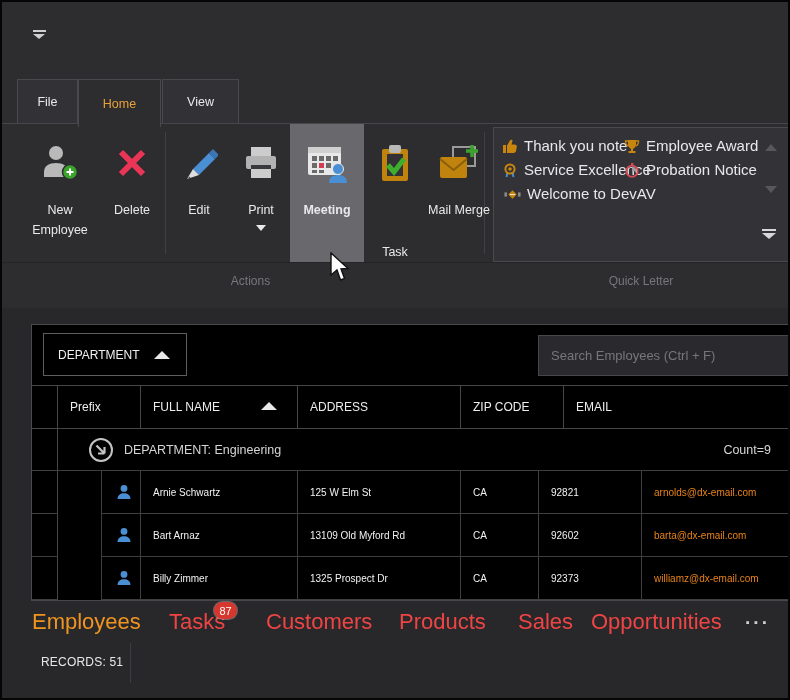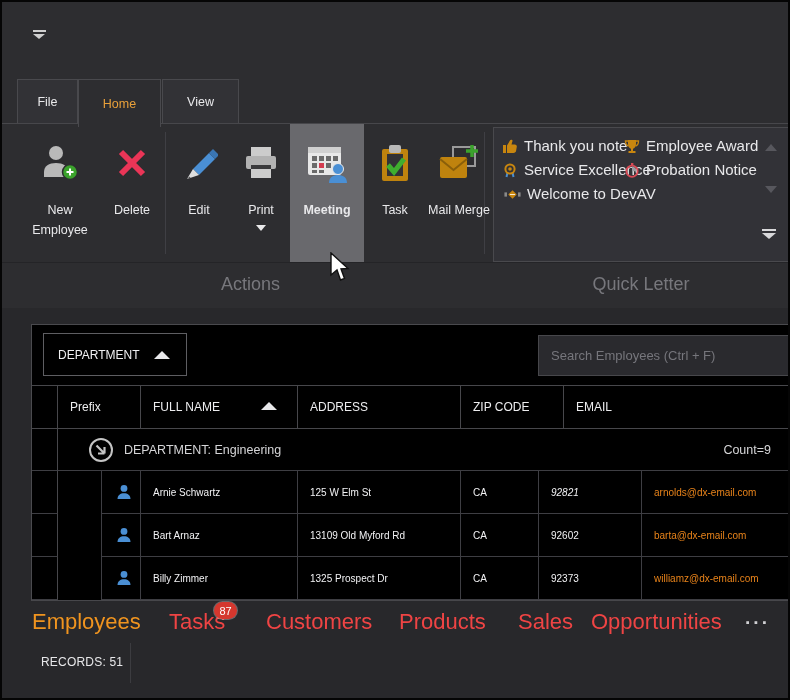--- a/index.html
+++ b/index.html
@@ -30,21 +30,21 @@
 
   
   #gallery{position:absolute;left:491px;top:125px;width:296px;height:135px;background:#323237;border:1px solid #49494d;box-sizing:border-box;}
   .ql-item{position:absolute;display:flex;align-items:flex-end;gap:6px;height:20px;font-size:15px;color:#e8e8ea;cursor:pointer;white-space:nowrap;}
   .ql-ic{width:17px;height:16px;display:flex;align-items:center;justify-content:center;}
   .tri-up-sm{width:0;height:0;border-left:6px solid transparent;border-right:6px solid transparent;border-bottom:7px solid #57575d;}
   .tri-dn-sm{width:0;height:0;border-left:6px solid transparent;border-right:6px solid transparent;border-top:7px solid #57575d;}
   .gal-drop .bar{height:2px;background:#d8d8da;margin-bottom:2px;width:14px;}
   .gal-drop .tri{width:0;height:0;border-left:7px solid transparent;border-right:7px solid transparent;border-top:6px solid #d8d8da;}
 
-  .grp-caption{position:absolute;top:272px;font-size:18px;color:#77777c;text-align:center;}
+  .grp-caption{position:absolute;top:272px;font-size:12px;color:#77777c;text-align:center;}
 
   
   #grid{position:absolute;left:29px;top:322px;width:766px;height:277px;background:#000000;
         border-top:1px solid #4a4a4e;border-left:1px solid #4a4a4e;border-bottom:1px solid #47474b;box-sizing:border-box;overflow:hidden;}
   .dept-btn{position:absolute;left:11px;top:8px;width:144px;height:43px;border:1px solid #5e5e62;box-sizing:border-box;
             display:flex;align-items:center;cursor:pointer;color:#f0f0f2;font-size:12px;padding-left:14px;}
   .tri-up{width:0;height:0;border-left:8px solid transparent;border-right:8px solid transparent;border-bottom:8px solid #e8e8ea;}
   .dept-btn .tri-up{position:absolute;right:16px;}
   .search{position:absolute;left:506px;top:10px;width:300px;height:41px;box-sizing:border-box;background:#2a2a2e;
           border:1px solid #47474b;color:#ddd;font-size:13px;padding:0 12px;font-family:"Liberation Sans",sans-serif;outline:none;}
@@ -166,21 +166,21 @@
                 <rect x="13" y="27" width="5" height="3"></rect>
           </g>
           <rect x="13" y="20" width="5" height="5" fill="#d43c50"></rect>
           <circle cx="32" cy="26" r="5.5" fill="#4a8fd4" stroke="#e8e8e8" stroke-width="1"></circle>
           <path d="M23 40 c0-6 4.5-8 9-8 s9 2 9 8 z" fill="#4a8fd4"></path>
         </svg>
       </div>
       <div class="rb-label">Meeting</div>
     </div>
 
-    <div class="rb" style="left:362px;width:62px;">
+    <div class="rb" style="left:362px;width:62px;gap:42px;">
       <div class="rb-icon">
         <svg width="36" height="40" viewBox="0 0 36 40">
           <rect x="5" y="6" width="26" height="32" rx="2" fill="#bf830e"></rect>
           <rect x="10" y="11" width="16" height="22" fill="#323236"></rect>
           <rect x="12" y="2" width="12" height="8" rx="2" fill="#b8b8b8"></rect>
           <path d="M11 22 l6 7 l10 -13" stroke="#3fae2f" stroke-width="5" fill="none"></path>
         </svg>
       </div>
       <div class="rb-label">Task</div>
     </div>
@@ -305,21 +305,21 @@
       <div class="indent"></div>
       <div class="iconcell">
         <svg width="16" height="16" viewBox="0 0 16 16">
           <circle cx="8" cy="4.4" r="3.4" fill="#4a8fd4"></circle>
               <path d="M1.5 15 c0-4 3-5.8 6.5-5.8 s6.5 1.8 6.5 5.8 z" fill="#4a8fd4"></path>
         </svg>
       </div>
       <div style="width:157px;">Arnie Schwartz</div>
       <div style="width:163px;">125 W Elm St</div>
       <div style="width:78px;">CA</div>
-      <div style="width:103px;font-style:italic;">92821</div>
+      <div style="width:103px;">92821</div>
       <div class="email" style="flex:1;">arnolds@dx-email.com</div>
     </div>
 
     <div class="drow" style="top:189px;">
       <div class="ind2"></div>
       <div class="indent"></div>
       <div class="iconcell">
         <svg width="16" height="16" viewBox="0 0 16 16">
           <circle cx="8" cy="4.4" r="3.4" fill="#4a8fd4"></circle>
               <path d="M1.5 15 c0-4 3-5.8 6.5-5.8 s6.5 1.8 6.5 5.8 z" fill="#4a8fd4"></path>

